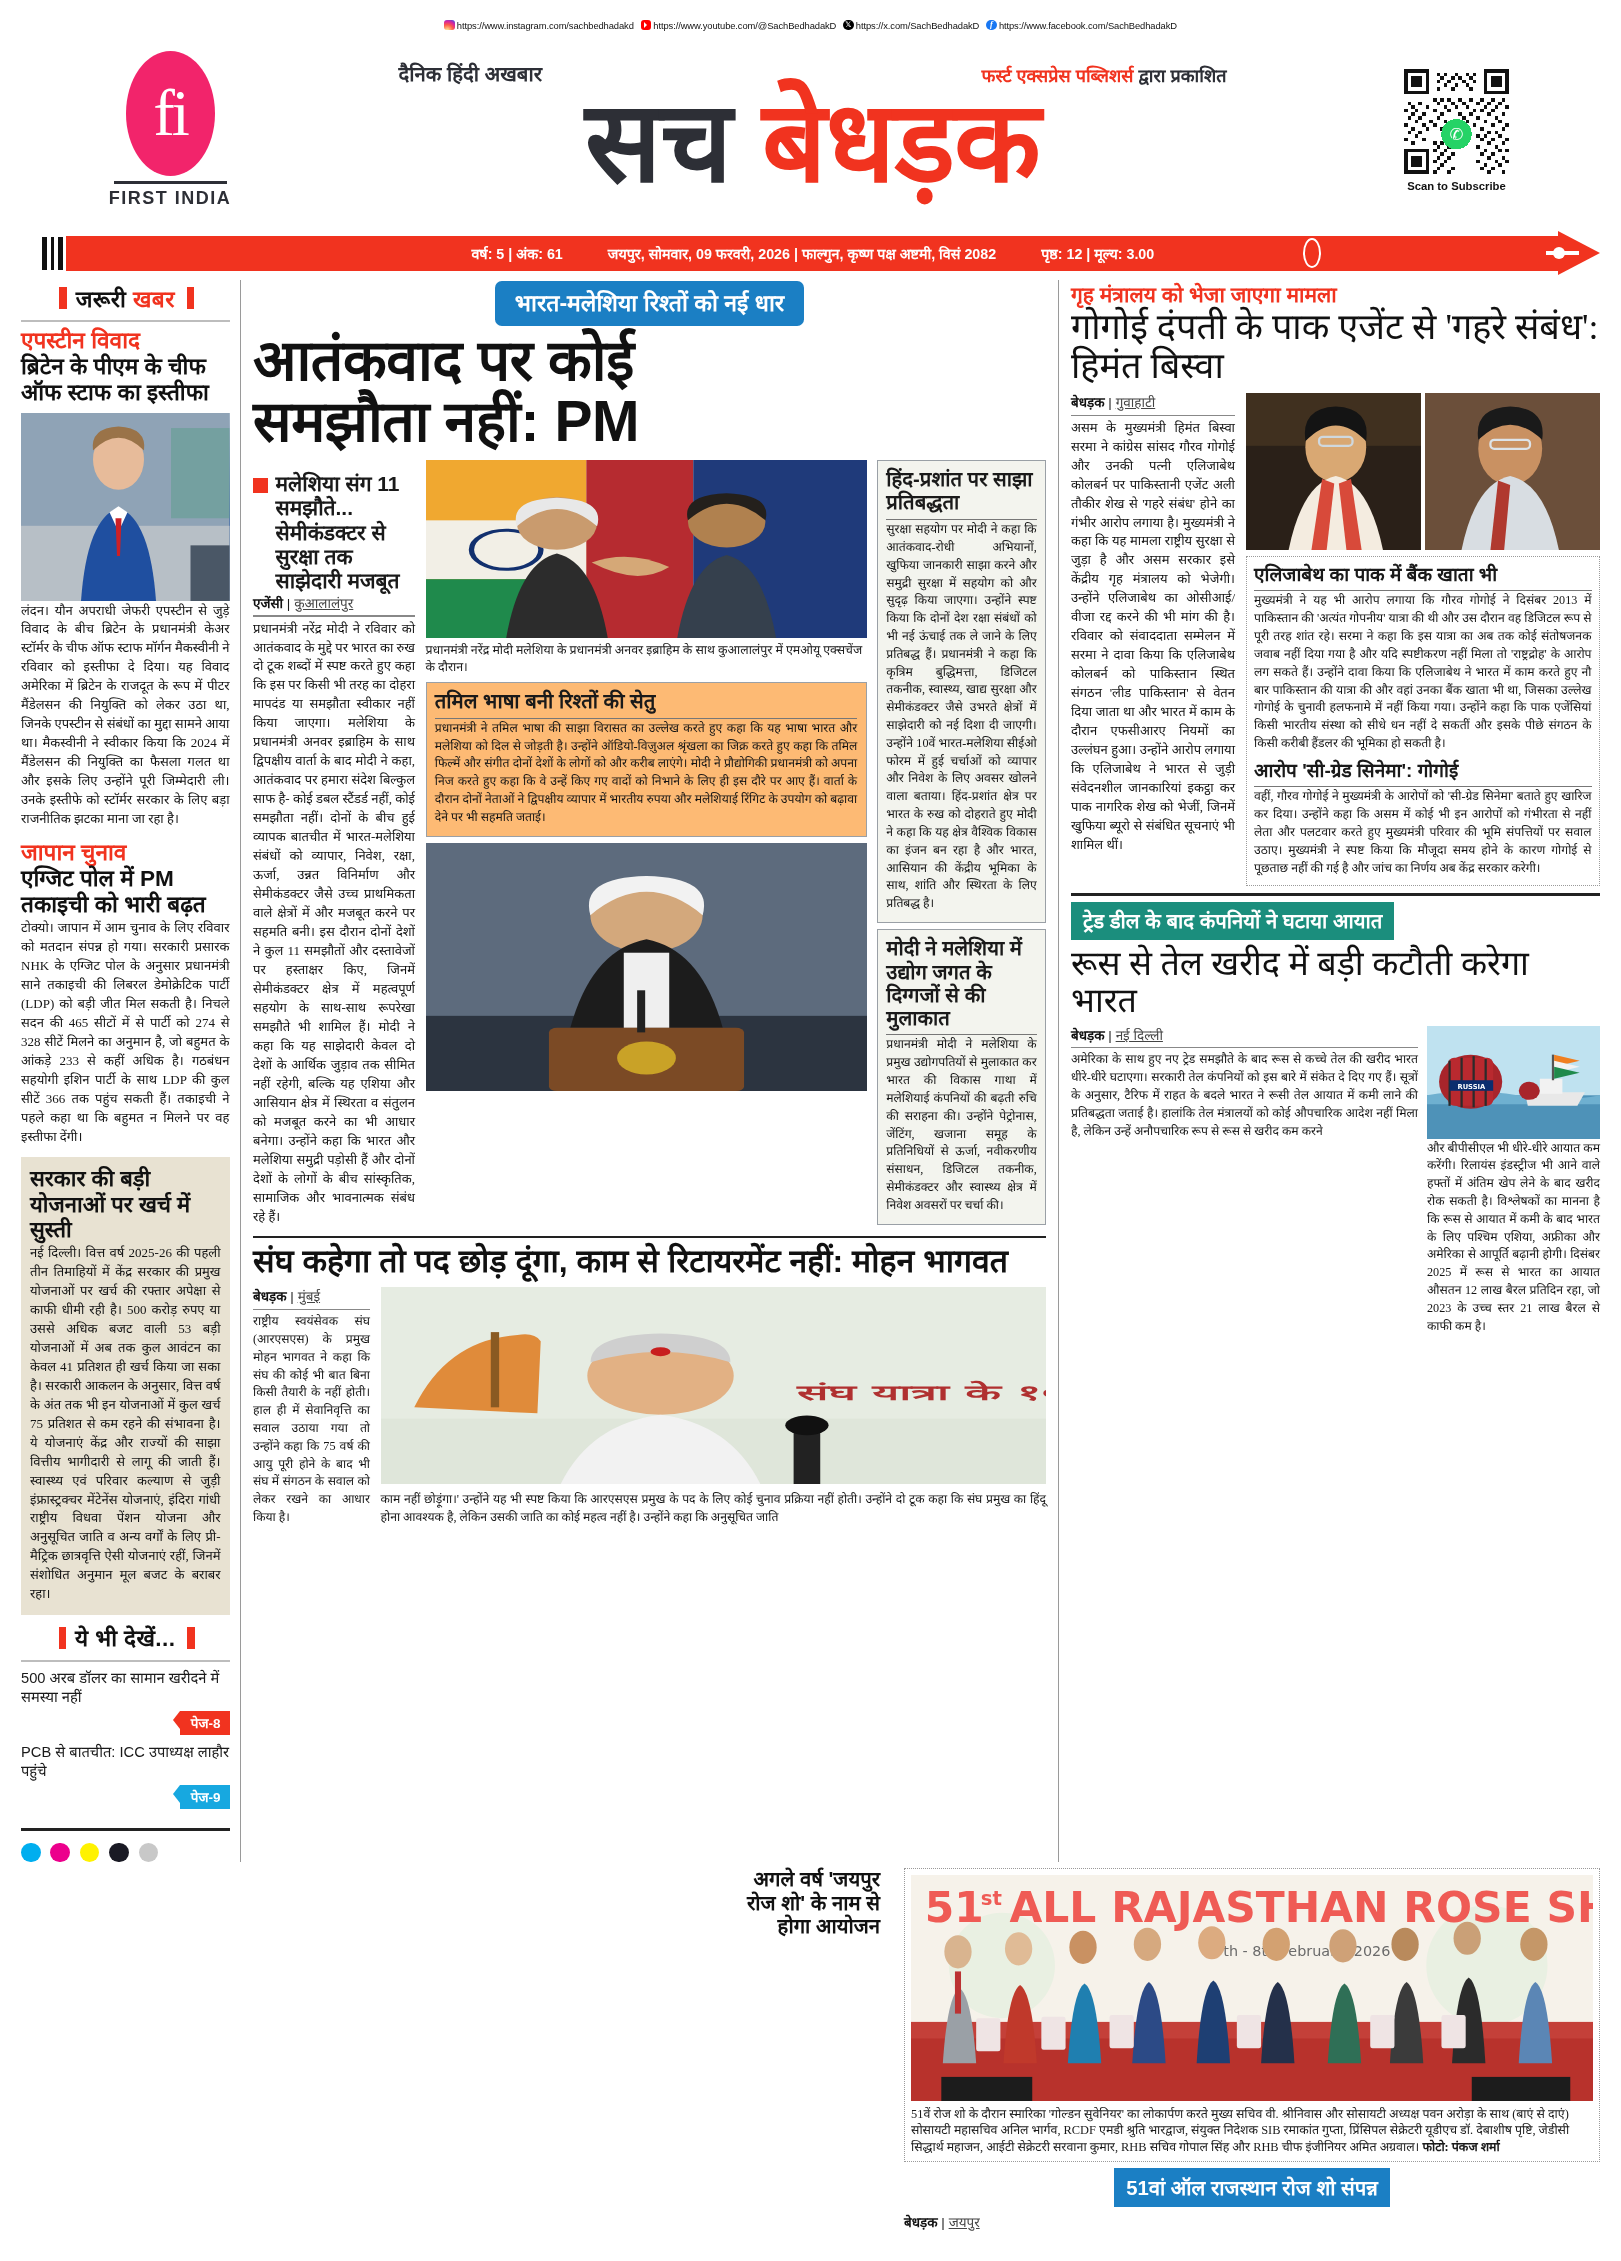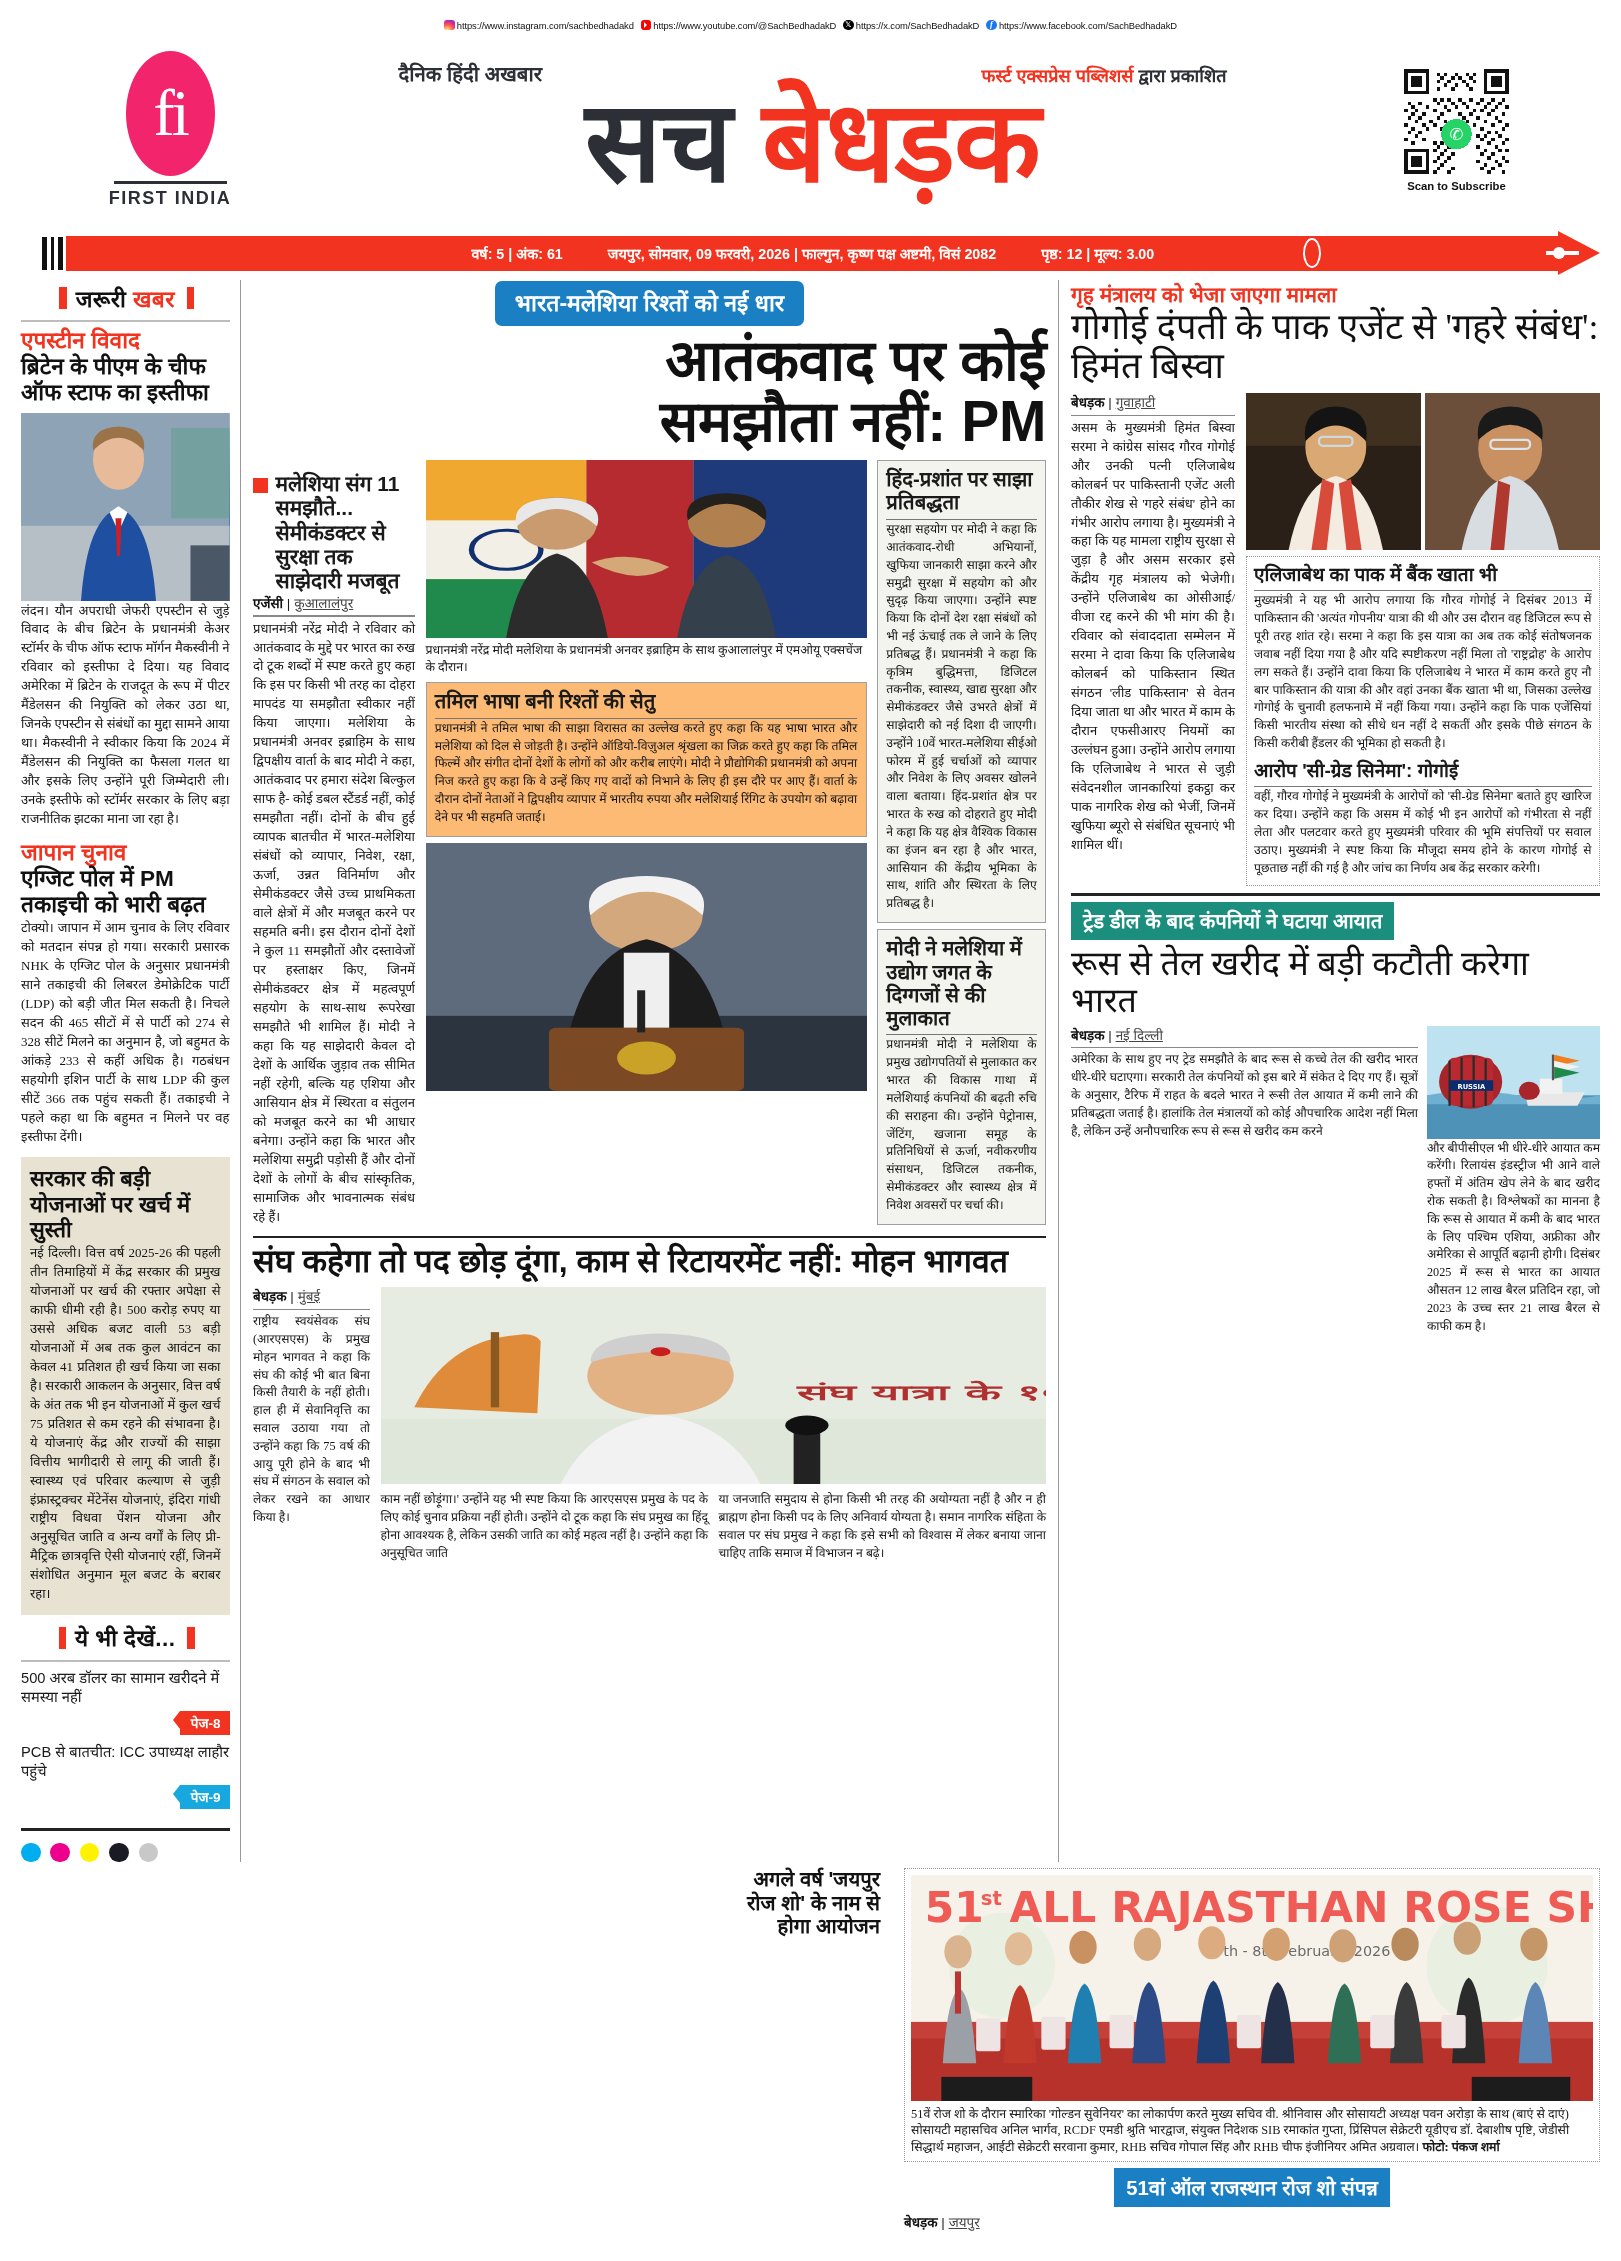--- a/index.html
+++ b/index.html
@@ -96,21 +96,21 @@
 
   .cmyk { display:flex; gap:9.8px; margin-top:12px; }
   .cmyk i{ display:block; width:19.6px;height:19.6px;border-radius:50%;}
 
   
   .blue-pill {
     background:#1B7FC4; color:#fff; font-size:23px; font-weight:800; text-align:center;
     padding:5.3px 19.6px 7.5px; border-radius:6.8px; display:inline-block; margin:1.5px auto 0;
   }
   .mid-head-wrap{text-align:center;}
-  .mega-h { font-size:57px; line-height:1.07; font-weight:800; text-align:right; letter-spacing:-0.4px; color:#111; margin-top:4.5px;}
+  .mega-h { font-size:57px; line-height:1.07; font-weight:800; text-align:left; letter-spacing:-0.4px; color:#111; margin-top:4.5px;}
   .sub-bullet { display:flex; gap:7.5px; margin-top:12px; }
   .sq { width:15px;height:15px;background:#F1331F; flex:0 0 15px; margin-top:6px;}
   .sub-bullet h3 { font-size:21px; font-weight:800; line-height:1.16; }
   .credit { font-size:13.5px; margin-top:0; }
   .credit b{ color:#111; }
   .credit .loc { text-decoration:underline; color:#444; }
   .credit-rule{height:1.1px;background:#888;margin:3.8px 0 3px;}
 
   .caption { font-size:12.4px; line-height:1.34; font-family:"Liberation Serif", serif; margin-top:4.5px; }
   .boxed { border:0.8px solid #9aa0a6; background:#fdba74; padding:7.5px 8.3px 9px; }
@@ -530,21 +530,20 @@
                 <ellipse cx="168" cy="118" rx="44" ry="52" fill="#e2b184"></ellipse>
                 <path d="M126 100 q42 -28 84 0 q0 -36 -42 -38 q-42 2 -42 38z" fill="#cfcfcf"></path>
                 <circle cx="168" cy="86" r="6" fill="#c81e1e"></circle>
                 <path d="M108 262 q18 -80 60 -92 q42 12 60 92z" fill="#f2f2f2"></path>
                 <rect x="248" y="186" width="16" height="76" fill="#222"></rect>
                 <circle cx="256" cy="184" r="13" fill="#111"></circle>
               </svg>
             </div>
             <div style="display:flex;gap:10.5px;margin-top:6px;">
               <div style="flex:1;" class="body-serif sm">काम नहीं छोड़ूंगा।' उन्होंने यह भी स्पष्ट किया कि आरएसएस प्रमुख के पद के लिए कोई चुनाव प्रक्रिया नहीं होती। उन्होंने दो टूक कहा कि संघ प्रमुख का हिंदू होना आवश्यक है, लेकिन उसकी जाति का कोई महत्व नहीं है। उन्होंने कहा कि अनुसूचित जाति</div>
-              <div style="flex:1;" class="body-serif sm">या जनजाति समुदाय से होना किसी भी तरह की अयोग्यता नहीं है और न ही ब्राह्मण होना किसी पद के लिए अनिवार्य योग्यता है। समान नागरिक संहिता के सवाल पर संघ प्रमुख ने कहा कि इसे सभी को विश्वास में लेकर बनाया जाना चाहिए ताकि समाज में विभाजन न बढ़े।</div>
             </div>
           </div>
         </div>
       </div>
     </div>
 
     <div class="col-right">
 
       <div class="hdr-red">गृह मंत्रालय को भेजा जाएगा मामला</div>
       <div class="head-serif">गोगोई दंपती के पाक एजेंट से 'गहरे संबंध': हिमंत बिस्वा</div>

